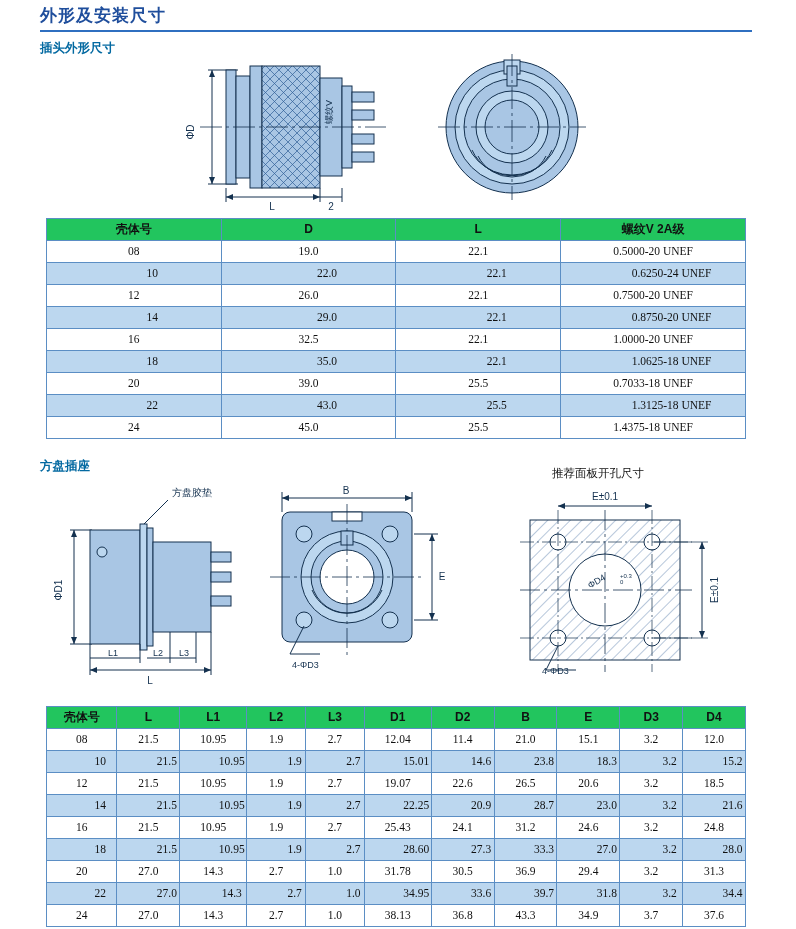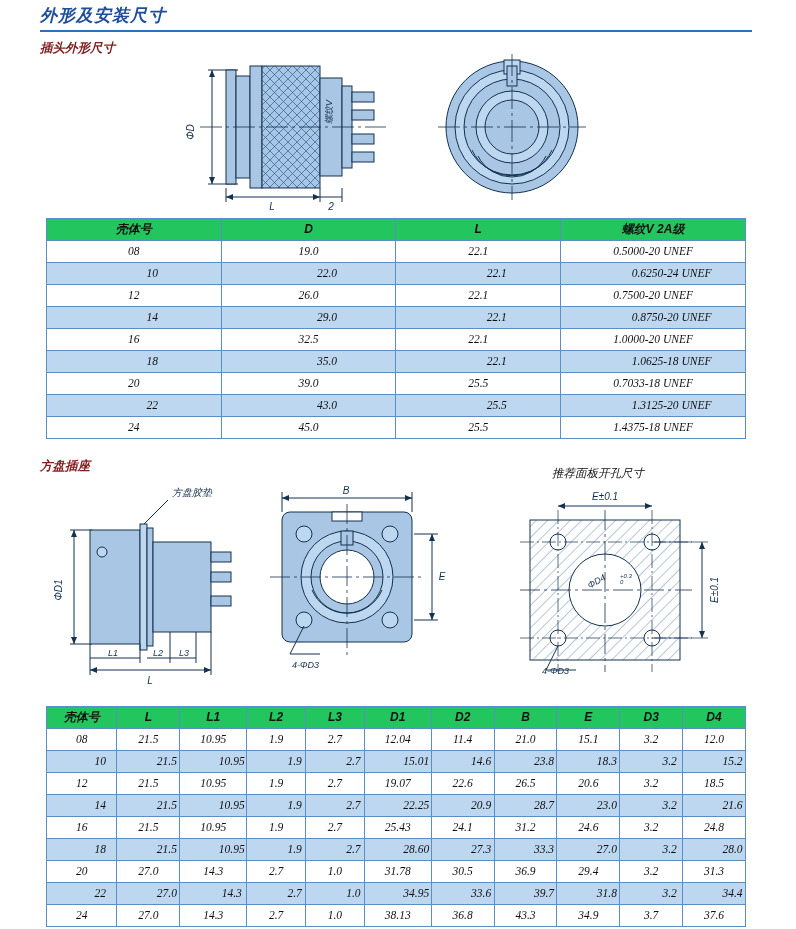--- a/index.html
+++ b/index.html
@@ -4,33 +4,33 @@
 <style>
   html,body{margin:0;padding:0;}
   body{
     width:796px;height:929px;
     background:#ffffff;
     font-family:"Liberation Sans","DejaVu Sans",sans-serif;
     color:#1a1a1a;
     position:relative;
     overflow:hidden;
   }
-  .page{position:relative;width:796px;height:798px;font-style:italic;}
+  .page{position:relative;width:796px;height:798px;}
 
   
   .h1{
     position:absolute;left:40px;top:4px;
     font-size:17px;font-weight:bold;color:#1f4e9c;
     letter-spacing:1px;
   }
   .h1 .rule{
     display:block;width:712px;height:2px;background:#2f6fc0;margin-top:3px;
   }
   .h2{
-    position:absolute;font-size:12.5px;font-weight:bold;color:#7f1d1d;
+    position:absolute;font-size:12.5px;font-weight:bold;color:#0369a1;
   }
 
   
   table{border-collapse:collapse;position:absolute;}
   table td,table th{
     border:1px solid #5b8ec4;
     text-align:center;
     font-size:11.5px;
     color:#111;
     font-weight:normal;
@@ -168,21 +168,21 @@
       <tr class="plain">
           <td>20</td>
           <td>39.0</td>
           <td>25.5</td>
           <td>0.7033-18 UNEF</td>
         </tr>
       <tr class="alt">
           <td>22</td>
           <td>43.0</td>
           <td>25.5</td>
-          <td>1.3125-20 UNEF</td>
+          <td>1.3125-18 UNEF</td>
         </tr>
       <tr class="plain">
           <td>24</td>
           <td>45.0</td>
           <td>25.5</td>
           <td>1.4375-18 UNEF</td>
         </tr>
     </tbody>
   </table>
 

